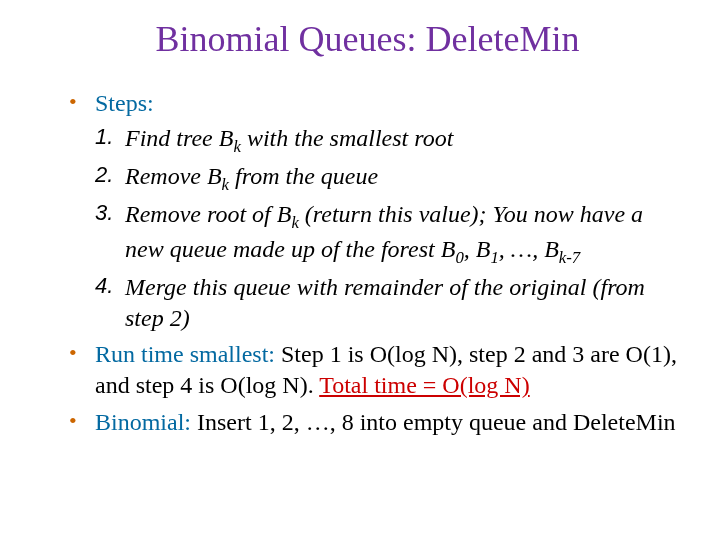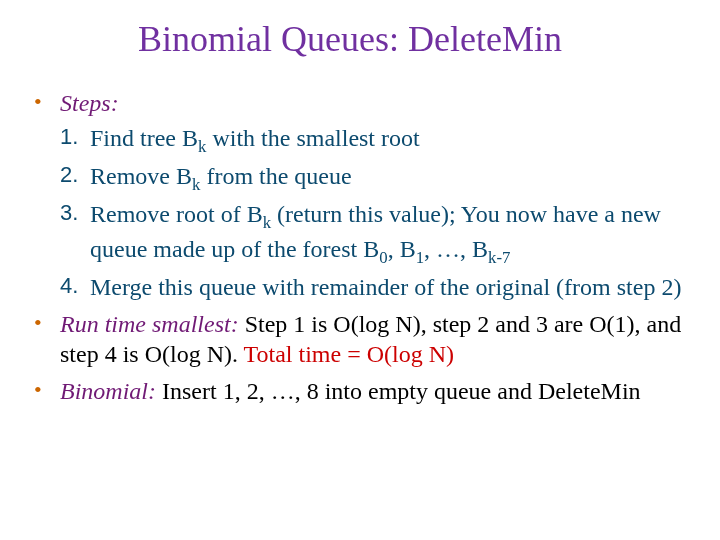--- a/index.html
+++ b/index.html
@@ -6,21 +6,21 @@
     margin: 0;
     padding: 0;
     width: 720px;
     height: 540px;
     background: #ffffff;
     font-family: "Times New Roman", Times, serif;
     color: #000000;
     overflow: hidden;
   }
   .slide {
-    padding: 18px 38px 0 18px;
+    padding: 18px 38px 0 53px;
   }
   .title {
     text-align: center;
     font-size: 36px;
     font-weight: normal;
     margin: 0 0 28px 0;
   }
   ul.outer {
     list-style: none;
     margin: 0;
@@ -45,38 +45,39 @@
     margin: 4px 0 0 0;
     padding: 0 0 0 0px;
     counter-reset: step;
     font-size: 24px;
   }
   ol.steps > li {
     counter-increment: step;
     position: relative;
     padding-left: 30px;
     margin-bottom: 4px;
-    color: #0c4a6e;
+    color: #000000;
+    font-style: italic;
   }
   ol.steps > li::before {
     content: counter(step) ".";
     position: absolute;
     left: 0;
     top: 0;
     font-family: Arial, Helvetica, sans-serif;
     font-size: 22px;
   }
   .sub {
     vertical-align: sub;
     font-size: 70%;
   }
   .label-blue { }
   .label-red { }
 </style>
-<style>ul.outer > li::before{color:#CC6600;}.label-blue{color:#701a75;font-style:italic;}.label-red{color:#CC0000;}</style></head>
+<style>ul.outer > li::before{color:#CC6600;}.label-blue{color:#0369a1;}.label-red{color:#CC0000;text-decoration:underline;}</style></head>
 <body>
 
 <div class="slide">
   <h1 class="title" style="color: rgb(112, 48, 160);">Binomial Queues: DeleteMin</h1>
 
   <ul class="outer">
 
     <li style="--bc: #CC6600;">
       <span class="label-blue">Steps:</span>
       <ol class="steps">

